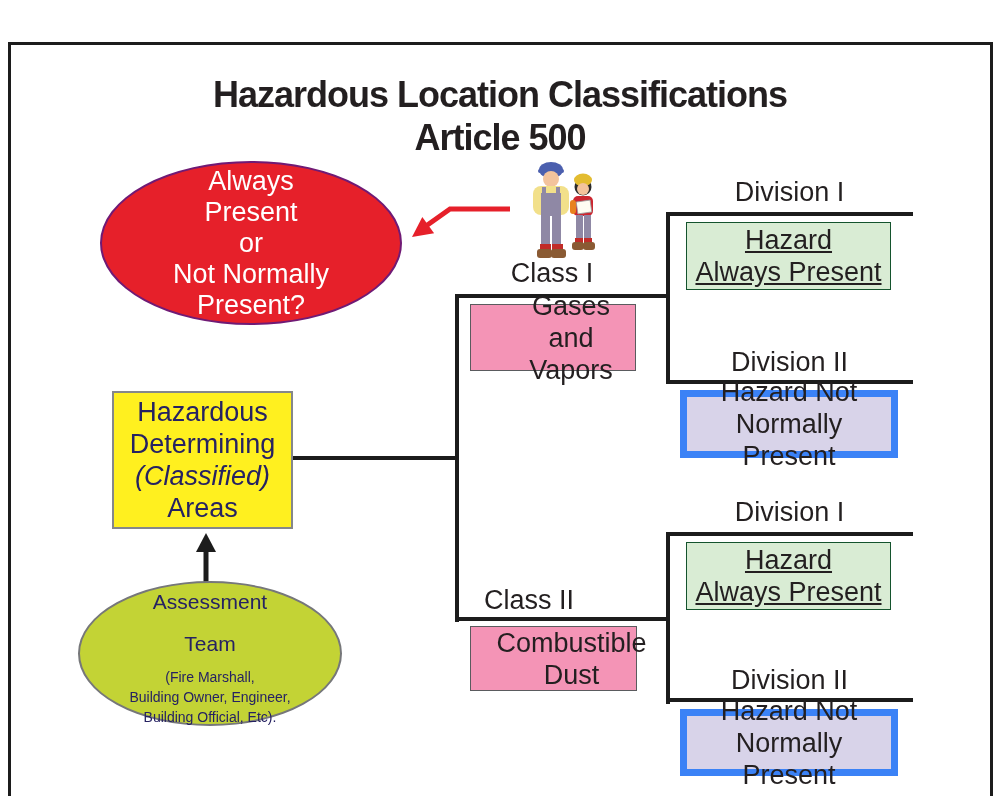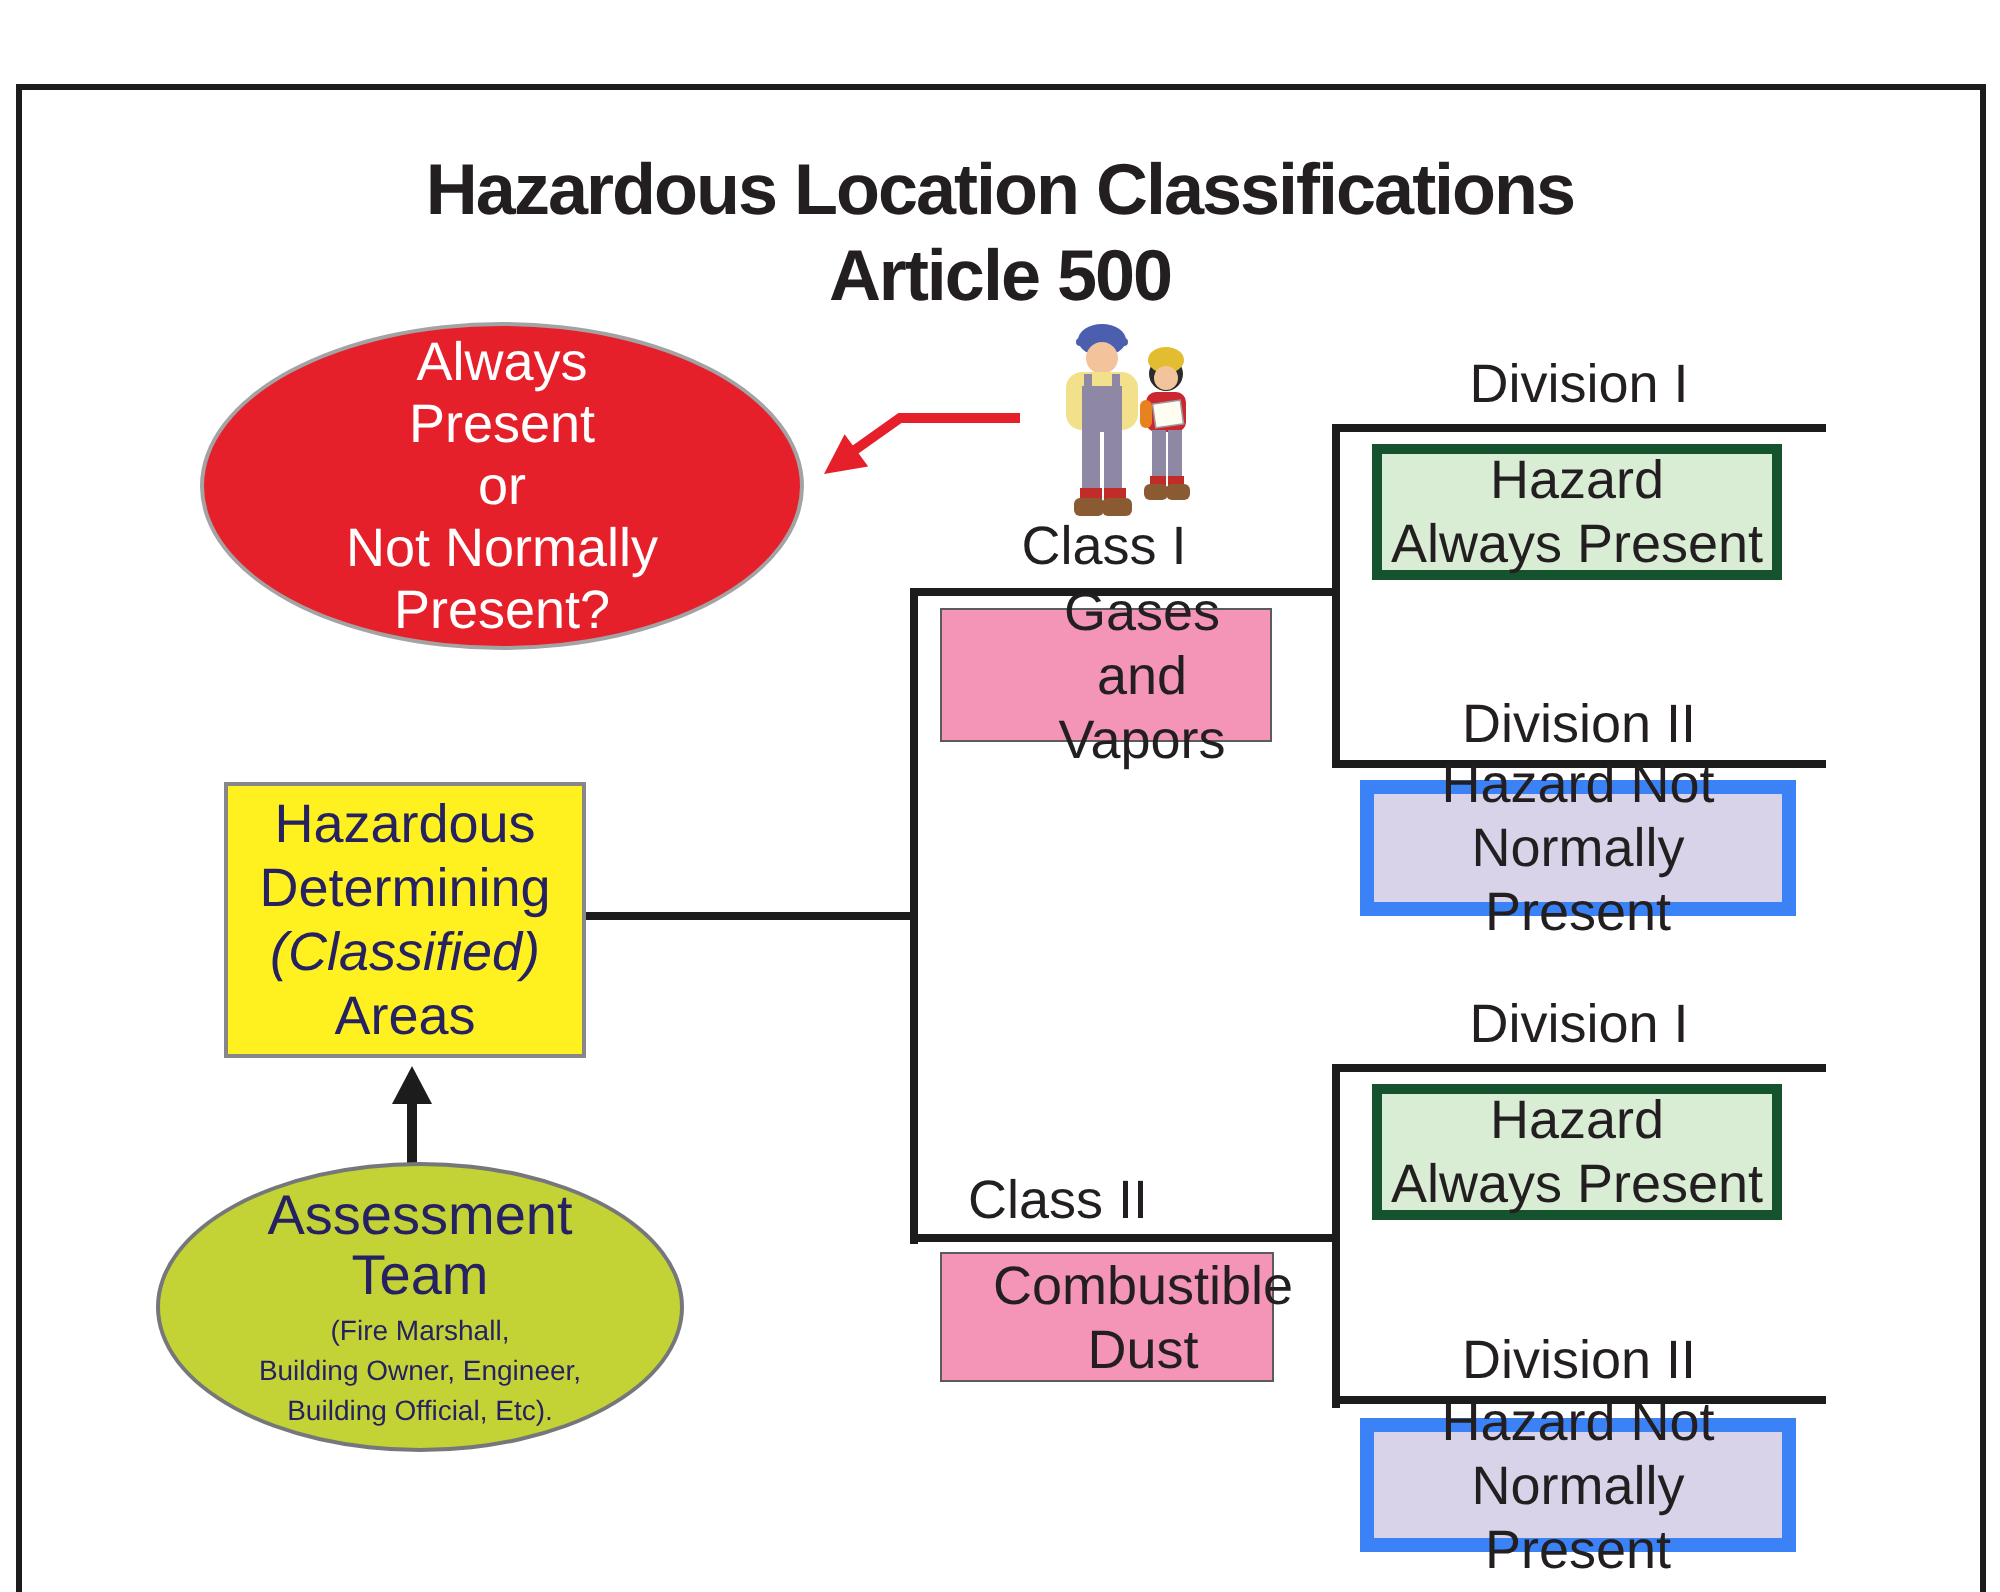--- a/index.html
+++ b/index.html
@@ -15,40 +15,40 @@
     position:absolute;left:0;top:41px;width:1000px;text-align:center;
     font-size:36px;line-height:43px;font-weight:700;letter-spacing:-1px;color:#231f20;
   }
   .pre{white-space:pre-line;}
   .ellipse{
     position:absolute;border-radius:50%;display:flex;align-items:center;justify-content:center;
     text-align:center;box-sizing:border-box;
   }
   .decision-ellipse{
     left:100px;top:129px;width:302px;height:164px;
-    background:#e6202a;border:2px solid #a3a3a3;color:#ffffff;
+    background:#e6202a;border:2px solid #701a75;color:#ffffff;
     font-size:27px;line-height:31px;
   }
   .assessment-ellipse{
     left:78px;top:549px;width:264px;height:145px;
     background:#c3d335;border:2px solid #76777a;color:#262262;
     flex-direction:column;
   }
-  .assessment-title{font-size:28px;line-height:30px;}
+  .assessment-title{font-size:21px;line-height:42px;}
   .assessment-subtitle{font-size:14px;line-height:20px;margin-top:2px;}
   .line{position:absolute;background:#1c1c1c;}
   .node-label{
     position:absolute;text-align:center;font-size:27px;line-height:30px;color:#231f20;
   }
   .box{
     position:absolute;display:flex;align-items:center;justify-content:center;
     text-align:center;box-sizing:border-box;font-size:27px;line-height:32px;
   }
   .pink-box{background:#f494b6;border:1px solid #5a5b5e;padding-left:36px;}
-  .green-box{background:#d9ecd4;border:5px solid #14532d;}
+  .green-box{background:#d9ecd4;border:1px solid #14532d;text-decoration:underline;}
   .purple-box{background:#d8d3e9;border:7px solid #3b82f6;}
   .yellow-box{
     left:112px;top:359px;width:181px;height:138px;
     background:#fff01f;border:2px solid #85878a;color:#262262;
     flex-direction:column;font-size:27px;line-height:32px;
   }
   .italic{font-style:italic;}
   .abs{position:absolute;}
 </style>
 </head>

